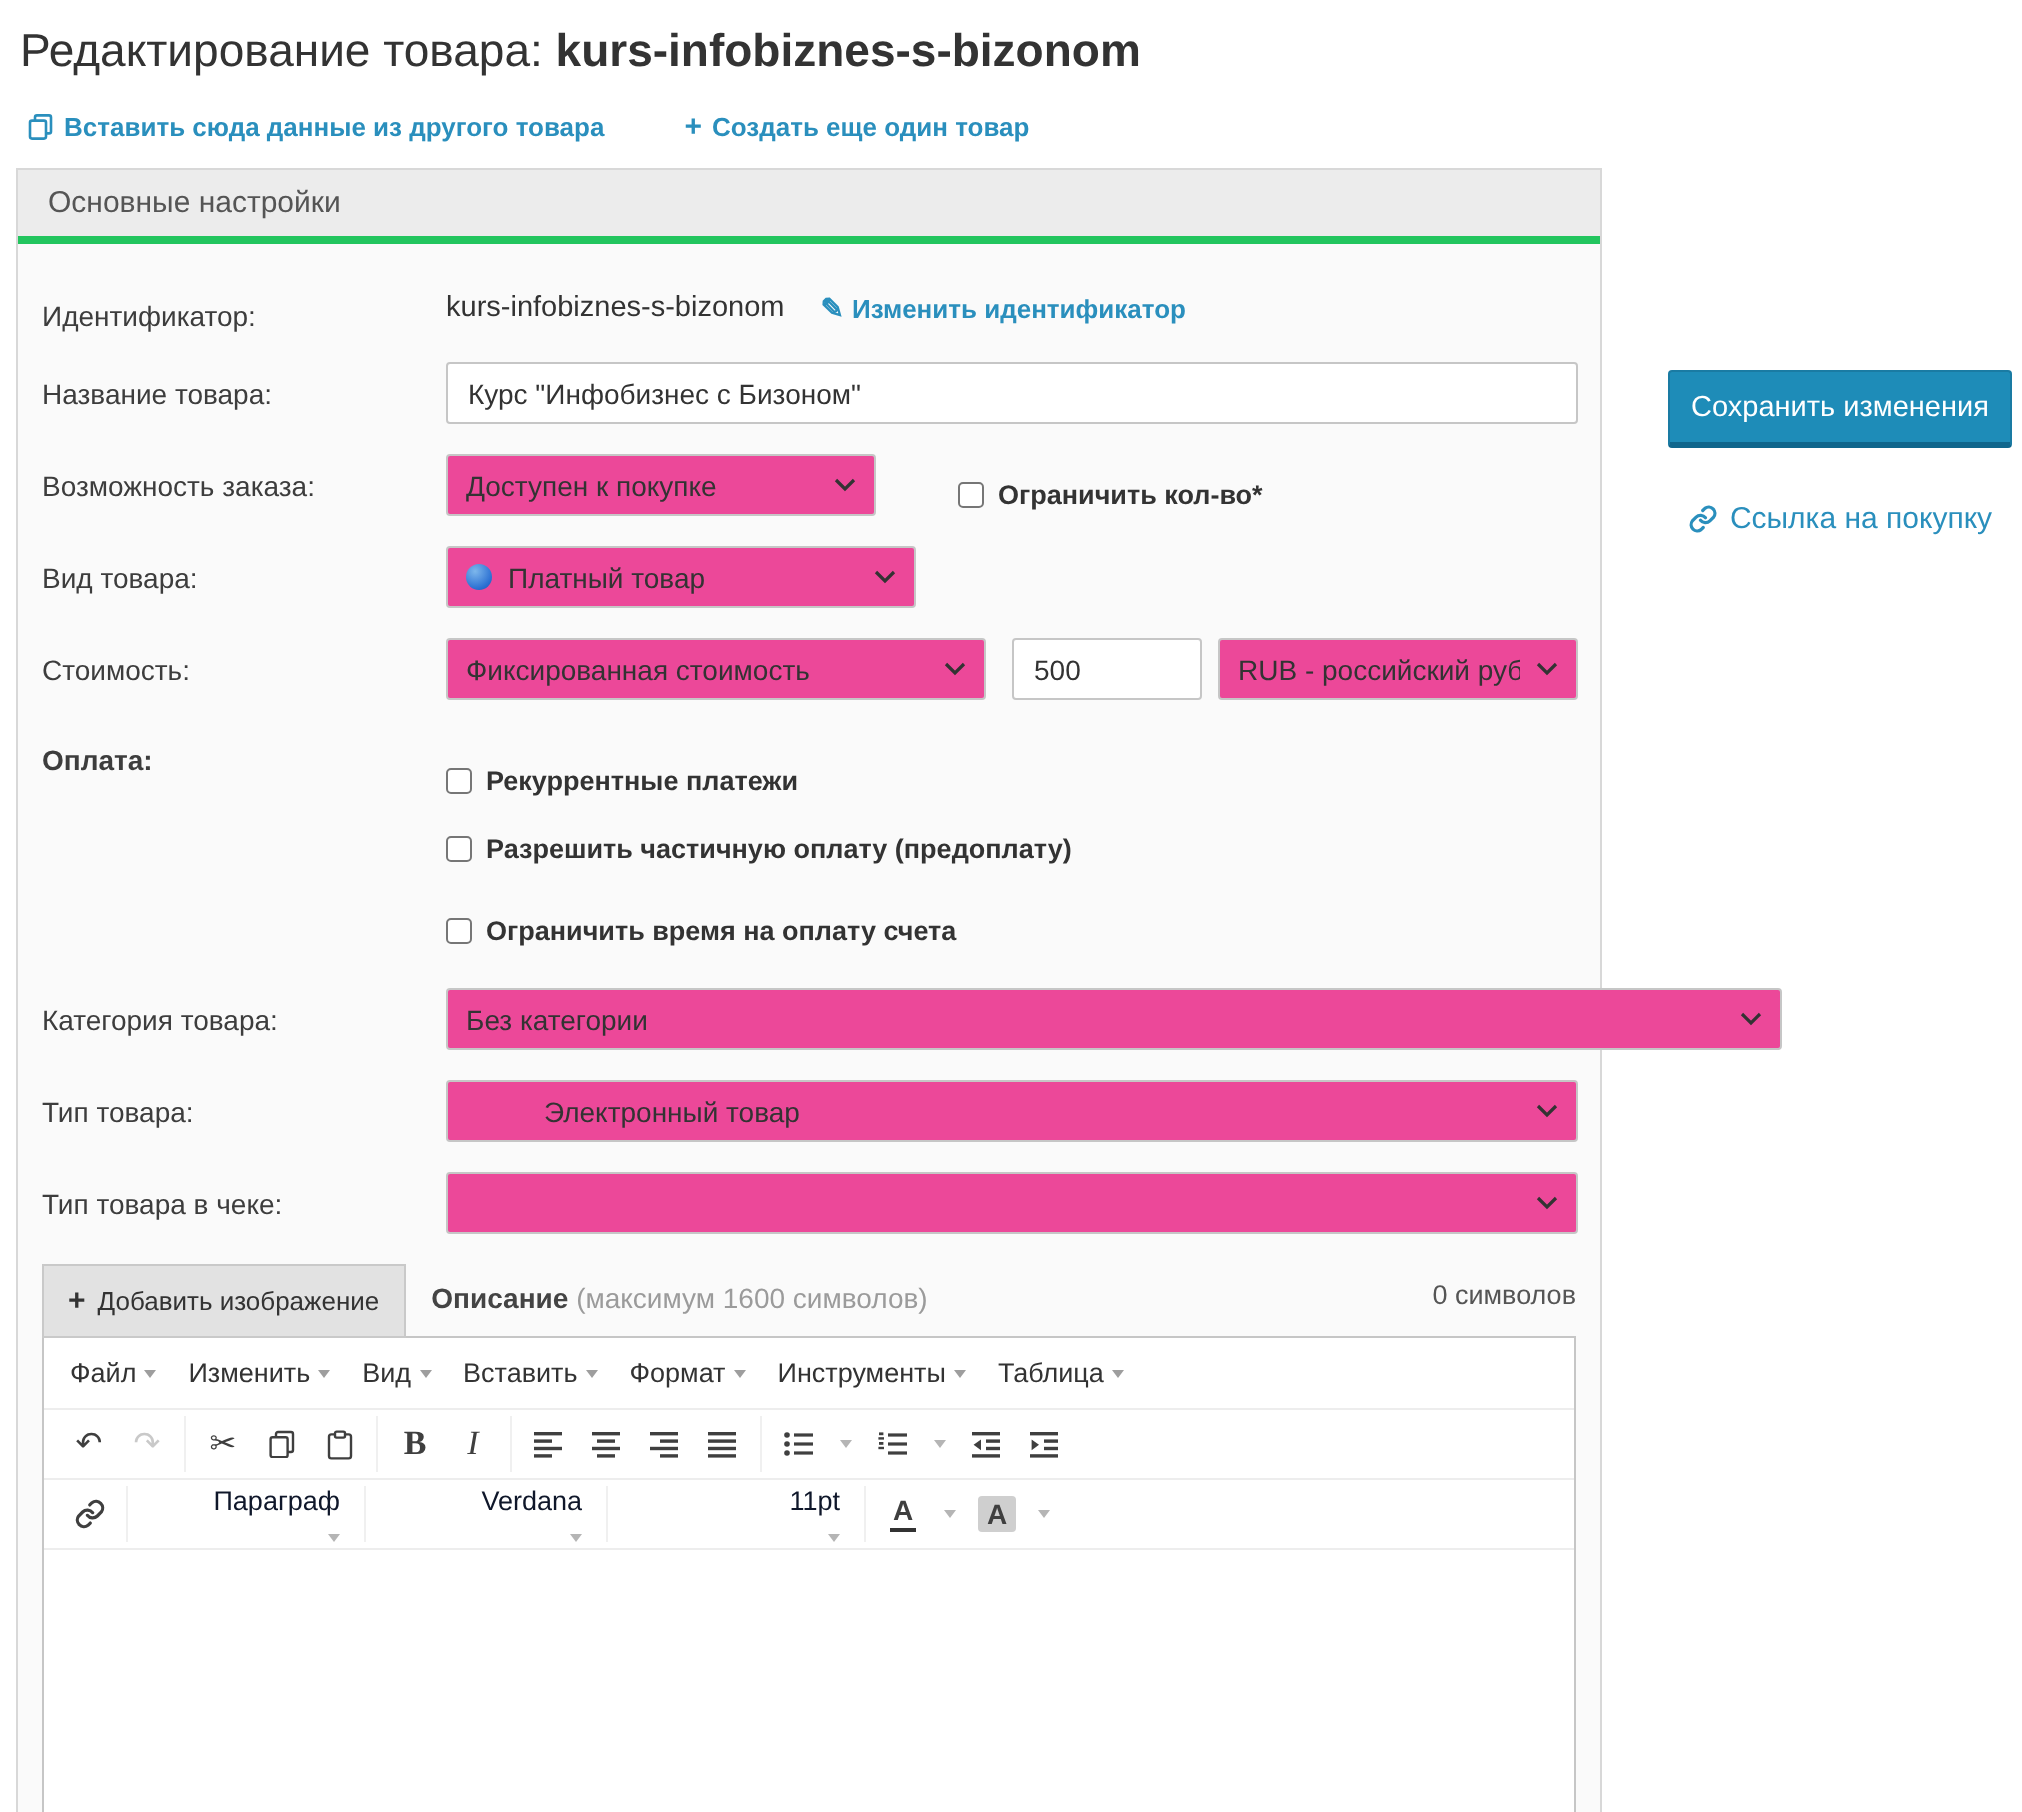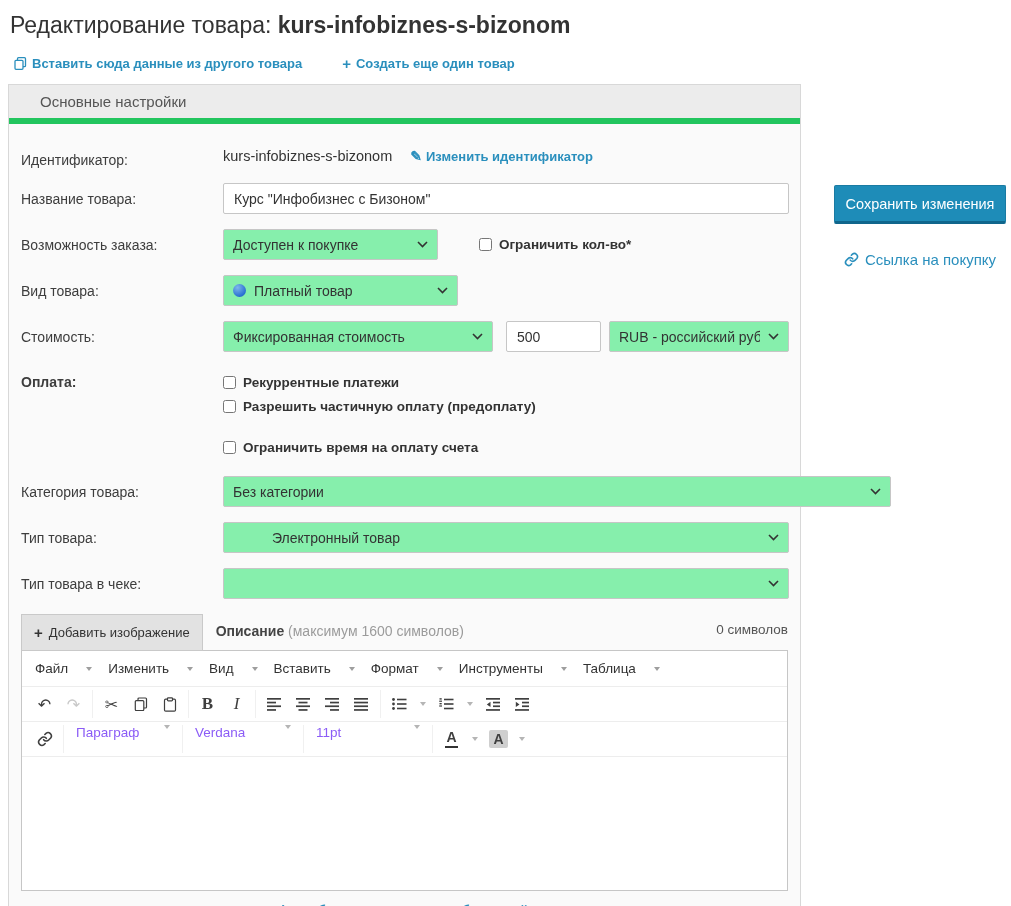--- a/index.html
+++ b/index.html
@@ -15,45 +15,45 @@
   .page-title { font-size:23px; font-weight:400; color:#333; margin:12px 0 0 10px; }
   .page-title .prod { font-weight:700; }
 
   .actions-row { display:flex; align-items:flex-end; gap:40px; margin:17px 0 0 14px; }
   .action-link { color:#2a8fbd; font-size:13px; font-weight:600; display:inline-flex; align-items:center; gap:5px; }
   .plus-glyph { font-weight:700; font-size:15px; line-height:1; }
 
   
   .layout { display:flex; margin-top:13px; }
   .panel { width:793px; margin-left:8px; background:#fafafa; border:1px solid #d8d8d8; min-height:810px; }
-  .panel-header { background:#ececec; border-bottom:6px solid #22c55e; padding:8px 31px; font-size:15px; color:#555; }
+  .panel-header { background:#ececec; border-bottom:4px solid #22c55e; padding:8px 15px; font-size:15px; color:#555; }
   .panel-body { padding:20px 12px 0 12px; }
 
   
   .frow { display:flex; margin-bottom:15px; }
   .flabel { flex:none; width:202px; font-size:14px; color:#3d3d3d; padding-top:8px; }
   .flabel.bold { font-weight:700; }
   .fctrl { flex:1; display:flex; align-items:center; }
 
   .tinput {
     height:31px; border:1px solid #c6c6c6; border-radius:2px; background:#fff;
     font-size:14px; padding:0 10px; color:#333; font-family:inherit; outline:none;
   }
   .fselect {
-    height:31px; border:1px solid #c6c6c6; border-radius:2px; background:#86efac;
+    height:31px; border:1px solid #c6c6c6; border-radius:2px; background:#ec4899;
     font-size:14px; padding:0 9px; display:flex; align-items:center; gap:8px; color:#333; cursor:default;
   }
   .fselect .sel-text { flex:1; white-space:nowrap; overflow:hidden; }
   .chev { flex:none; }
 
   .ident-value { font-size:14.5px; color:#333; margin-right:18px; }
   .ident-link { color:#2a8fbd; font-size:13px; font-weight:600; display:inline-flex; align-items:center; gap:4px; }
   .pencil { font-size:14px; }
 
-  .cb-row { display:flex; align-items:center; gap:7px; font-size:13.5px; font-weight:700; color:#333; }
+  .cb-row { display:flex; align-items:center; gap:7px; font-size:13.5px; font-weight:700; color:#333;margin-top:10px; }
   .cb-row input { width:13px; height:13px; margin:0; }
 
   .blue-ball {
     width:13px; height:13px; border-radius:50%; flex:none;
     background: radial-gradient(circle at 35% 28%, #7db7ec, #2a6fd2 70%, #1e55a8);
   }
 
   .payment-row { margin-top:14px; }
   .payment-cbs { display:flex; flex-direction:column; gap:9px; padding-top:8px; }
   .payment-cbs .gap-top { margin-top:17px; }
@@ -65,37 +65,37 @@
     padding:10px 12px; font-size:13px; color:#333; display:inline-flex; align-items:center; gap:6px; cursor:pointer;
     font-family:inherit;
   }
   .desc-label { margin-left:13px; padding-bottom:11px; font-size:14px; color:#444; }
   .desc-label .lbl-b { font-weight:700; }
   .desc-label .lbl-hint { color:#9b9b9b; }
   .char-count { margin-left:auto; font-size:13.5px; color:#555; padding-bottom:13px; }
 
   .editor { border:1px solid #c6c6c6; background:#fff; position:relative; z-index:1; }
   .mce-menubar { display:flex; padding:5px 5px; border-bottom:1px solid #ededed; }
-  .menu-item { font-size:13.5px; color:#333; padding:5px 8px; display:inline-flex; align-items:center; gap:18px; cursor:default; }
+  .menu-item { font-size:13.5px; color:#333; padding:5px 8px; display:inline-flex; align-items:center; gap:4px; cursor:default; }
   .caret { width:0; height:0; border-left:3.5px solid transparent; border-right:3.5px solid transparent; border-top:4px solid #9e9e9e; }
 
   .mce-toolbar { display:flex; align-items:stretch; padding:3px 4px; border-bottom:1px solid #ededed; }
   .tgroup { display:flex; align-items:center; padding:0 5px; border-right:1px solid #f0f0f0; gap:2px; }
   .tgroup:last-child { border-right:none; }
   .tbtn { width:27px; height:28px; display:inline-flex; align-items:center; justify-content:center;
           color:#3f3f3f; font-size:16px; border-radius:2px; cursor:pointer; }
   .tbtn.split { width:16px; }
   .tbtn.disabled { color:#c9c9c9; }
   .glyph-b { font-family:"Liberation Serif", serif; font-weight:700; font-size:17px; }
   .glyph-i { font-family:"Liberation Serif", serif; font-style:italic; font-size:17px; }
   .fmt-a { font-size:14px; font-weight:700; border-bottom:2px solid #333; line-height:1.1; padding:0 1px; }
   .fmt-a-bg { font-size:14px; font-weight:700; background:#cfcfcf; border-radius:2px; padding:1px 4px; }
 
-  .tselect { display:flex; align-items:flex-start; justify-content:space-between; gap:8px;
-             height:28px; padding:0 7px; font-size:13.5px; color:#8b5cf6; cursor:default; }
+  .tselect { display:flex; align-items:flex-end; justify-content:space-between; gap:8px;
+             height:28px; padding:0 7px; font-size:13.5px; color:#0f172a; cursor:default;flex-direction:column; }
   .tselect .ts-text { white-space:nowrap; }
   .w-par { width:108px; } .w-font { width:110px; } .w-size { width:118px; }
 
   .editor-body { height:133px; background:#fff; }
 
   .note-row { text-align:center; padding:10px 0 12px; }
   .note-link { color:#2a8fbd; font-size:14.5px; display:inline-flex; align-items:center; gap:6px; }
   .info-i { font-family:"Liberation Serif", serif; font-weight:700; font-size:15px; }
 
   

